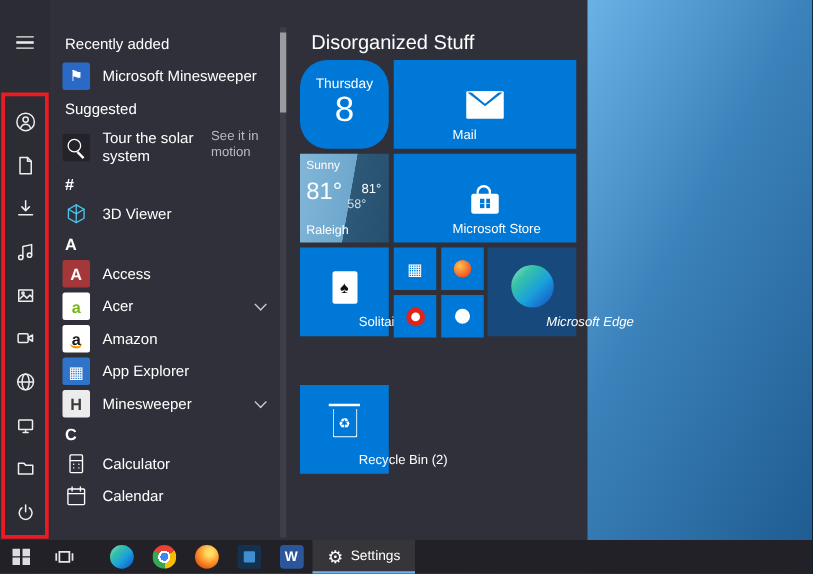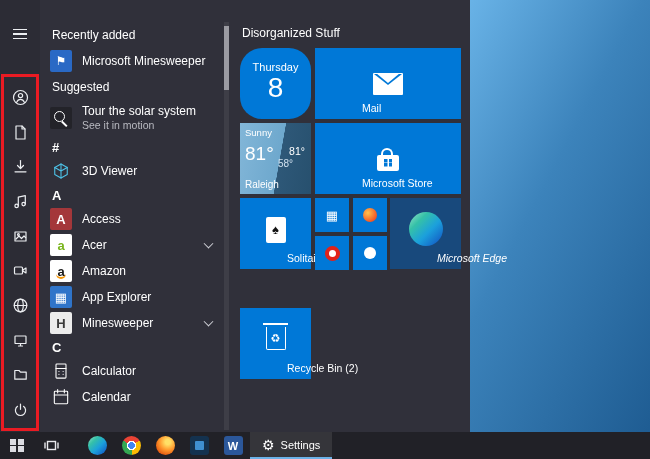--- a/index.html
+++ b/index.html
@@ -16,21 +16,21 @@
   .rail-btn svg{width:17px;height:17px;stroke:#eceef1;stroke-width:1.2;fill:none;stroke-linecap:round;stroke-linejoin:round;}
   .hamburger{display:flex;flex-direction:column;gap:3px;}
   .hamburger i{display:block;width:14px;height:1.6px;background:#eceef1;}
   .red-box{position:absolute;left:1px;top:74px;width:38px;height:357px;border:3px solid #ea1b23;box-sizing:border-box;z-index:60;pointer-events:none;}
   
   .app-list{position:absolute;left:40px;top:0;width:184px;height:432px;padding-top:22px;box-sizing:border-box;overflow:hidden;}
   .al-header{height:26px;display:flex;align-items:center;padding-left:12px;font-size:12px;color:#ffffff;}
   .al-header.letter{height:22px;}
   .al-item{position:relative;display:flex;align-items:center;height:26px;padding-left:10px;gap:10px;color:#fff;font-size:12px;}
   .al-item.tall{height:36px;}
-  .al-text{display:flex;flex-direction:column;line-height:1.25;}
+  .al-text{display:flex;flex-direction:row;line-height:1.25;}
   .al-sub{font-size:10.5px;color:#b9bac1;}
   .chev{position:absolute;right:12px;top:50%;width:6px;height:6px;border-right:1.4px solid #cfd0d6;border-bottom:1.4px solid #cfd0d6;transform:translateY(-70%) rotate(45deg);}
   .icon{width:22px;height:22px;border-radius:2px;display:flex;align-items:center;justify-content:center;flex:0 0 auto;box-sizing:border-box;}
   .letter{font-weight:bold;font-size:13px;line-height:1;}
   .i-mine{background:#2a69c5;color:#fff;font-size:12px;}
   .i-sugg{background:#232329;position:relative;}
   .i-sugg .mag-c{position:absolute;top:4px;left:4px;width:9px;height:9px;border:1.6px solid #fff;border-radius:50%;}
   .i-sugg .mag-h{position:absolute;bottom:4px;right:4px;width:7px;height:1.6px;background:#fff;transform:rotate(45deg);}
   .i-access{background:#a4373a;color:#fff;}
   .i-acer{background:#fff;color:#7ab51d;}
@@ -38,21 +38,21 @@
   .i-amazon .smile{position:absolute;bottom:3px;left:6px;width:10px;height:4px;border-bottom:2px solid #f79500;border-radius:0 0 6px 6px;}
   .i-ahk{background:#ececec;color:#3a3a3a;}
   .i-appex{background:#2f74c9;color:#fff;font-size:13px;}
   .i-svg svg{width:20px;height:20px;fill:none;stroke:#fff;stroke-width:1.3;stroke-linecap:round;stroke-linejoin:round;}
   .i-3d svg{stroke:#4dc3e8;}
   
   .sb-track{position:absolute;left:224px;top:22px;width:5px;height:408px;background:rgba(255,255,255,0.07);}
   .sb-thumb{position:absolute;left:0;top:4px;width:5px;height:64px;background:#9b9ba2;}
   
   .tiles{position:absolute;left:229px;top:0;width:241px;height:432px;}
-  .group-title{position:absolute;left:13px;top:26px;font-size:12px;color:#fff;}
+  .group-title{position:absolute;left:20px;top:26px;font-size:16px;color:#fff;}
   .tile{position:absolute;background:#0078d7;box-sizing:border-box;color:#fff;}
   .tile-label{position:absolute;left:7px;bottom:5px;font-size:10.5px;color:#fff;white-space:nowrap;padding-left:40px;}
   .t-calendar{left:11px;top:48px;width:71px;height:71px;border-radius:22px;}
   .cal-day{margin-top:13px;text-align:center;font-size:11px;}
   .cal-date{text-align:center;font-size:28px;font-weight:300;line-height:1.1;}
   .t-mail{left:86px;top:48px;width:146px;height:71px;display:flex;align-items:center;justify-content:center;}
   .envelope{width:30px;height:22px;position:relative;background:#fff;border-radius:1px;}
   .envelope::after{content:"";position:absolute;left:1px;top:1px;border-left:14px solid transparent;border-right:14px solid transparent;border-top:11px solid #0078d7;filter:none;}
   .envelope::before{content:"";position:absolute;left:3px;top:0;border-left:12px solid transparent;border-right:12px solid transparent;border-top:10px solid #fff;z-index:2;left:3px;}
   .t-weather{left:11px;top:123px;width:71px;height:71px;

